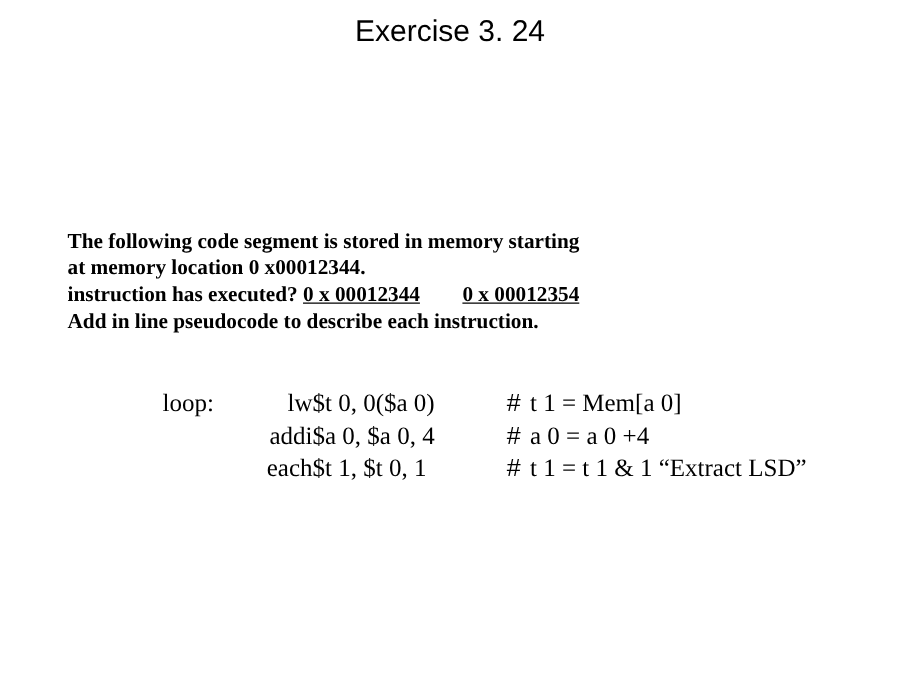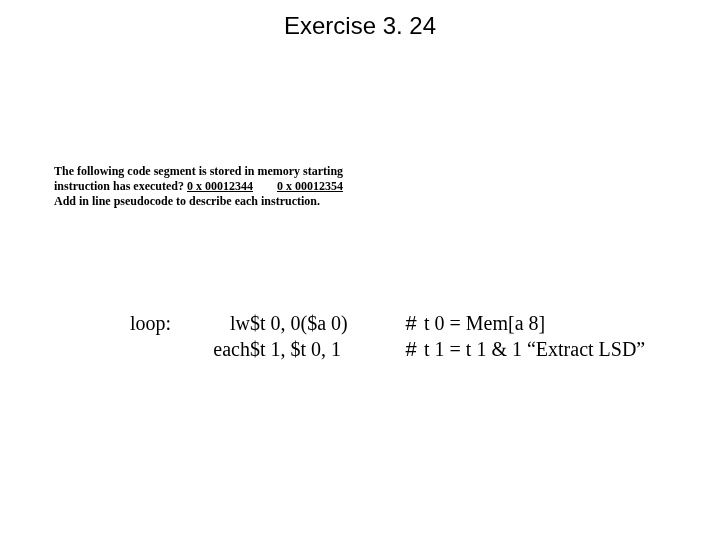--- a/index.html
+++ b/index.html
@@ -18,24 +18,24 @@
     box-sizing: border-box;
   }
   .title {
     font-family: Arial, Helvetica, sans-serif;
     font-size: 24px;
     text-align: center;
     padding-top: 12px;
   }
   .body {
     position: absolute;
-    top: 164px;
+    top: 182px;
     left: 54px;
     right: 10px;
-    font-size: 12px;
+    font-size: 17px;
     font-weight: bold;
     line-height: 1.25;
   }
   .underline { text-decoration: underline; }
   .code-area {
     position: absolute;
     top: 310px;
     left: 130px;
     right: 0;
     font-size: 20px;
@@ -58,35 +58,43 @@
 </style>
 </head>
 <body>
 
 <div class="slide">
 
   <div class="title">Exercise 3. 24</div>
 
   <div class="body">
     <div>The following code segment is stored in memory starting</div>
+    <div>at memory location  0 x00012344.</div>
     <div>
       <span>instruction has executed? </span><span class="underline">0 x 00012344</span><span style="white-space:pre;">        </span><span class="underline">0 x 00012354</span>
     </div>
     <div>Add in line pseudocode to describe each instruction.</div>
   </div>
 
   <div class="code-area">
     <table class="code-table">
       <tbody>
           <tr class="row">
         <td class="col-label">loop:</td>
         <td class="col-opcode">lw</td>
         <td class="col-args">$t 0, 0($a 0)</td>
         <td class="col-hash">#</td>
-        <td class="col-comment">t 0 = Mem[a 8]</td>
+        <td class="col-comment">t 1 = Mem[a 0]</td>
+      </tr>
+      <tr class="row">
+        <td class="col-label"></td>
+        <td class="col-opcode">addi</td>
+        <td class="col-args">$a 0, $a 0, 4</td>
+        <td class="col-hash">#</td>
+        <td class="col-comment">a 0 = a 0 +4</td>
       </tr>
       <tr class="row">
         <td class="col-label"></td>
         <td class="col-opcode">each</td>
         <td class="col-args">$t 1, $t 0, 1</td>
         <td class="col-hash">#</td>
         <td class="col-comment">t 1 = t 1 &amp; 1 “Extract LSD”</td>
       </tr>
     </tbody>
       </table>

